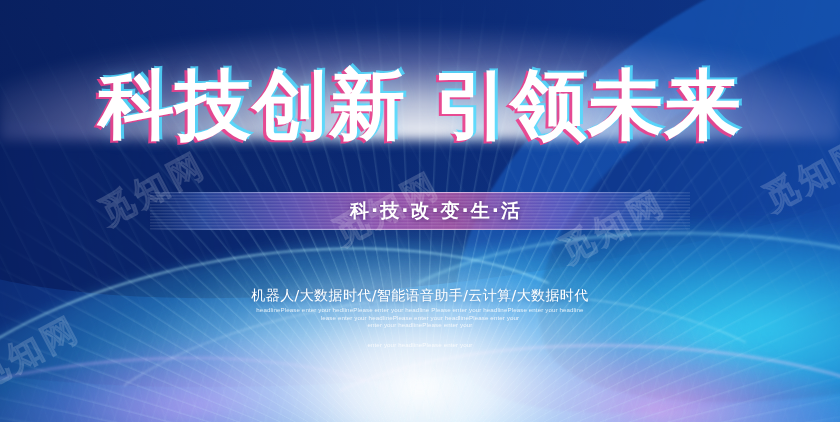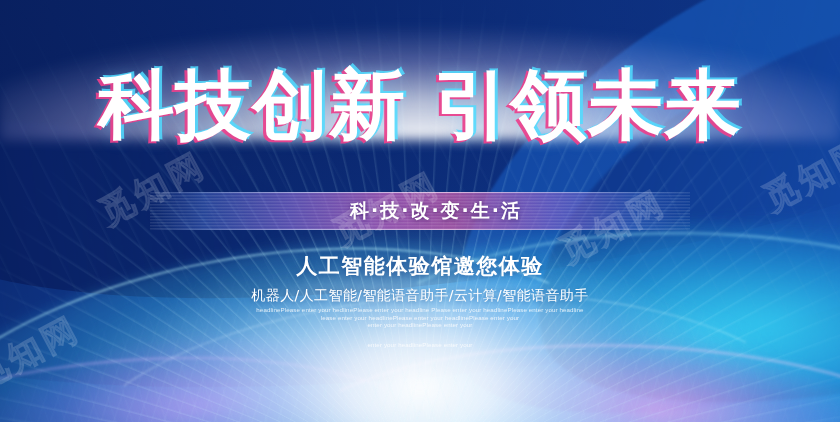--- a/index.html
+++ b/index.html
@@ -390,23 +390,22 @@
 
     <div class="headline">科技创新 引领未来</div>
 
     <div class="sub-band">
       <div class="sub-band-line top"></div>
       <div class="sub-band-line bottom"></div>
     </div>
 
     <div class="subtitle">科·技·改·变·生·活</div>
 
-    <div class="tagline">人工智能体验馆邀您体验</div>
-
-    <div class="keywords">机器人/人工智能/智能语音助手/云计算/智能语音助手</div>
+
+    <div class="keywords">机器人/大数据时代/智能语音助手/云计算/大数据时代</div>
 
     <div class="placeholder-block">
       <div class="ph-line l1">headlinePlease enter your hedlinePlease enter your headline Please enter your headlinePlease enter your headline</div>
       <div class="ph-line l2">lease enter your headlinePlease enter your headlinePlease enter your</div>
       <div class="ph-line l3">enter your headlinePlease enter your</div>
       <div class="ph-line l4">enter your headlinePlease enter your</div>
     </div>
 
   </div>
 

